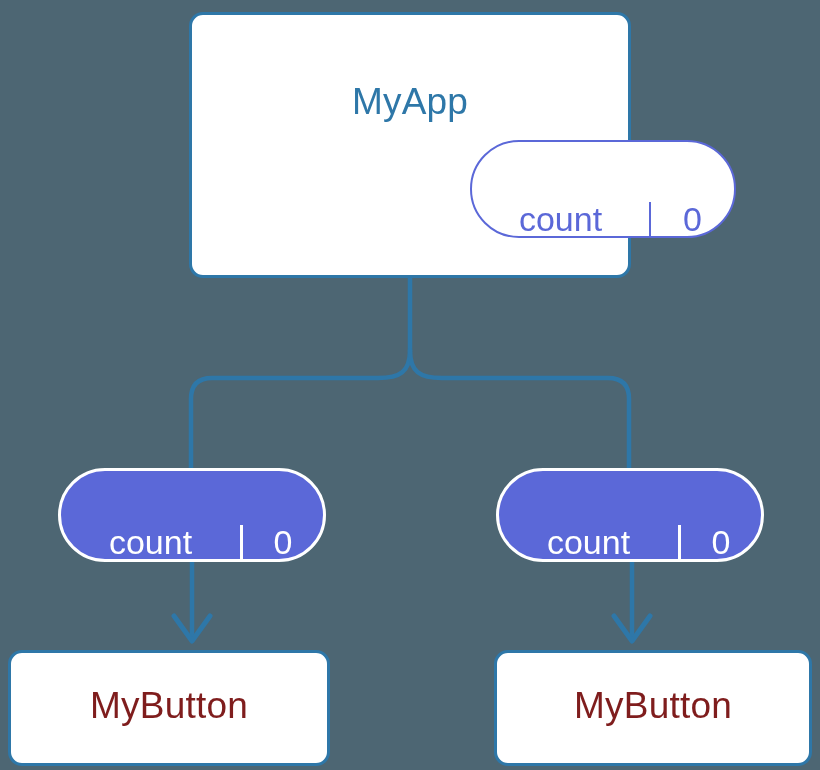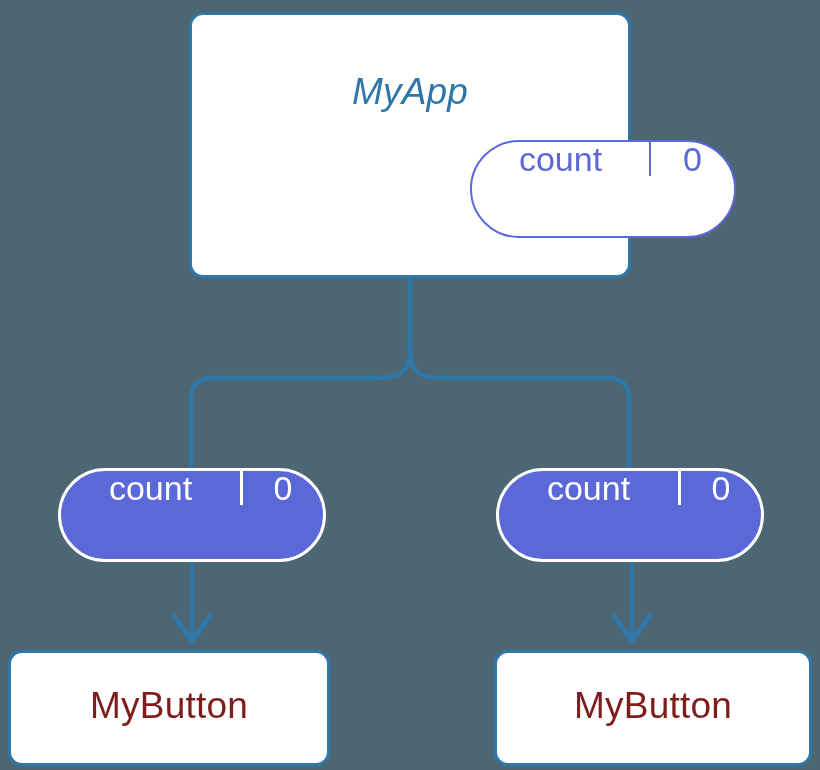--- a/index.html
+++ b/index.html
@@ -45,30 +45,29 @@
   }
   .component-title {
     color: #2e77a8;
     font-size: 37px;
     text-align: center;
     letter-spacing: 0.2px;
   }
   #myapp-title {
     position: absolute;
     left: 0;
-    top: 56px;
+    top: 66px;
     width: 100%;
-    font-style: italic;
   }
 
   
   .state-pill {
     position: absolute;
     display: flex;
-    align-items: flex-start;
+    align-items: flex-end;
     box-sizing: border-box;
     border-radius: 999px;
     overflow: hidden;
   }
   .state-pill .pill-key,
   .state-pill .pill-value {
     display: flex;
     align-items: center;
     justify-content: center;
     box-sizing: border-box;

